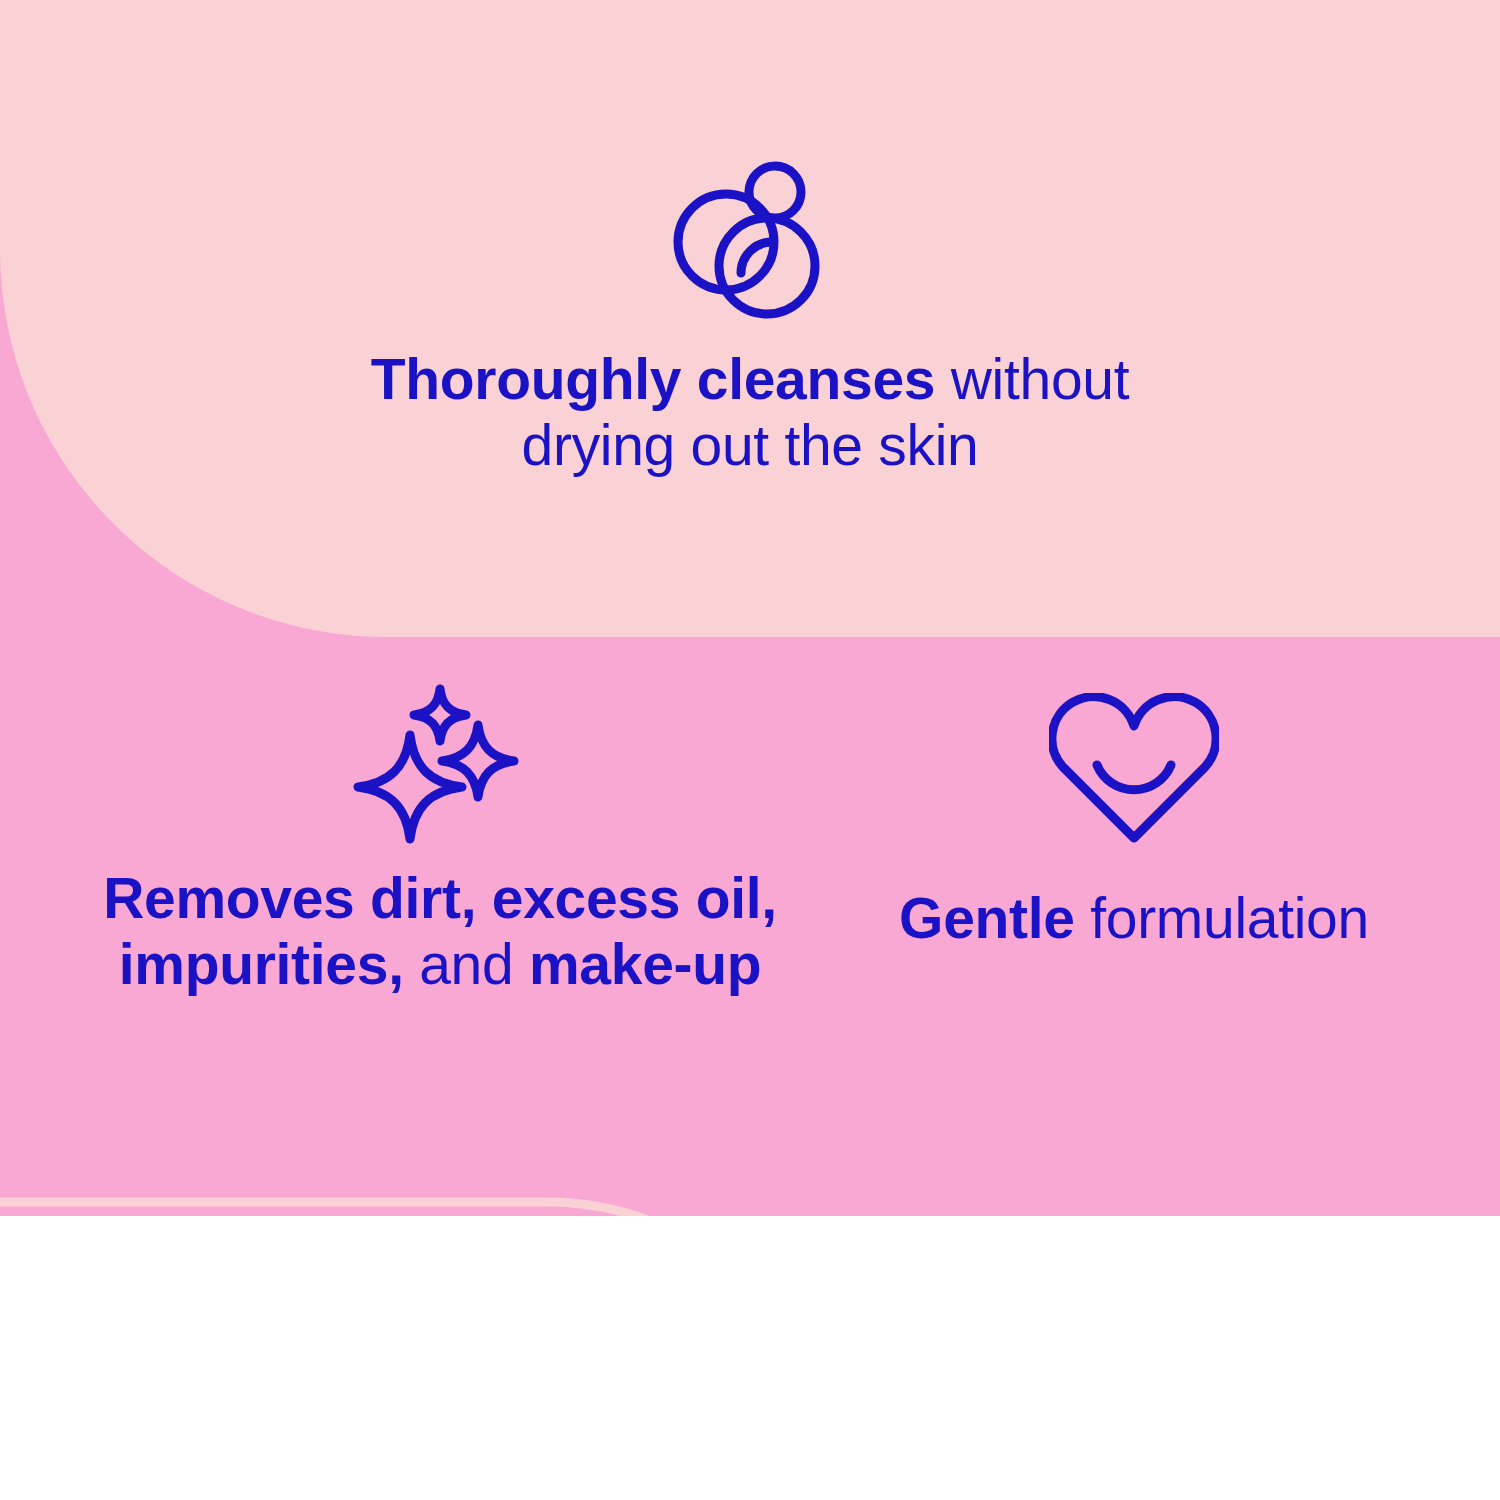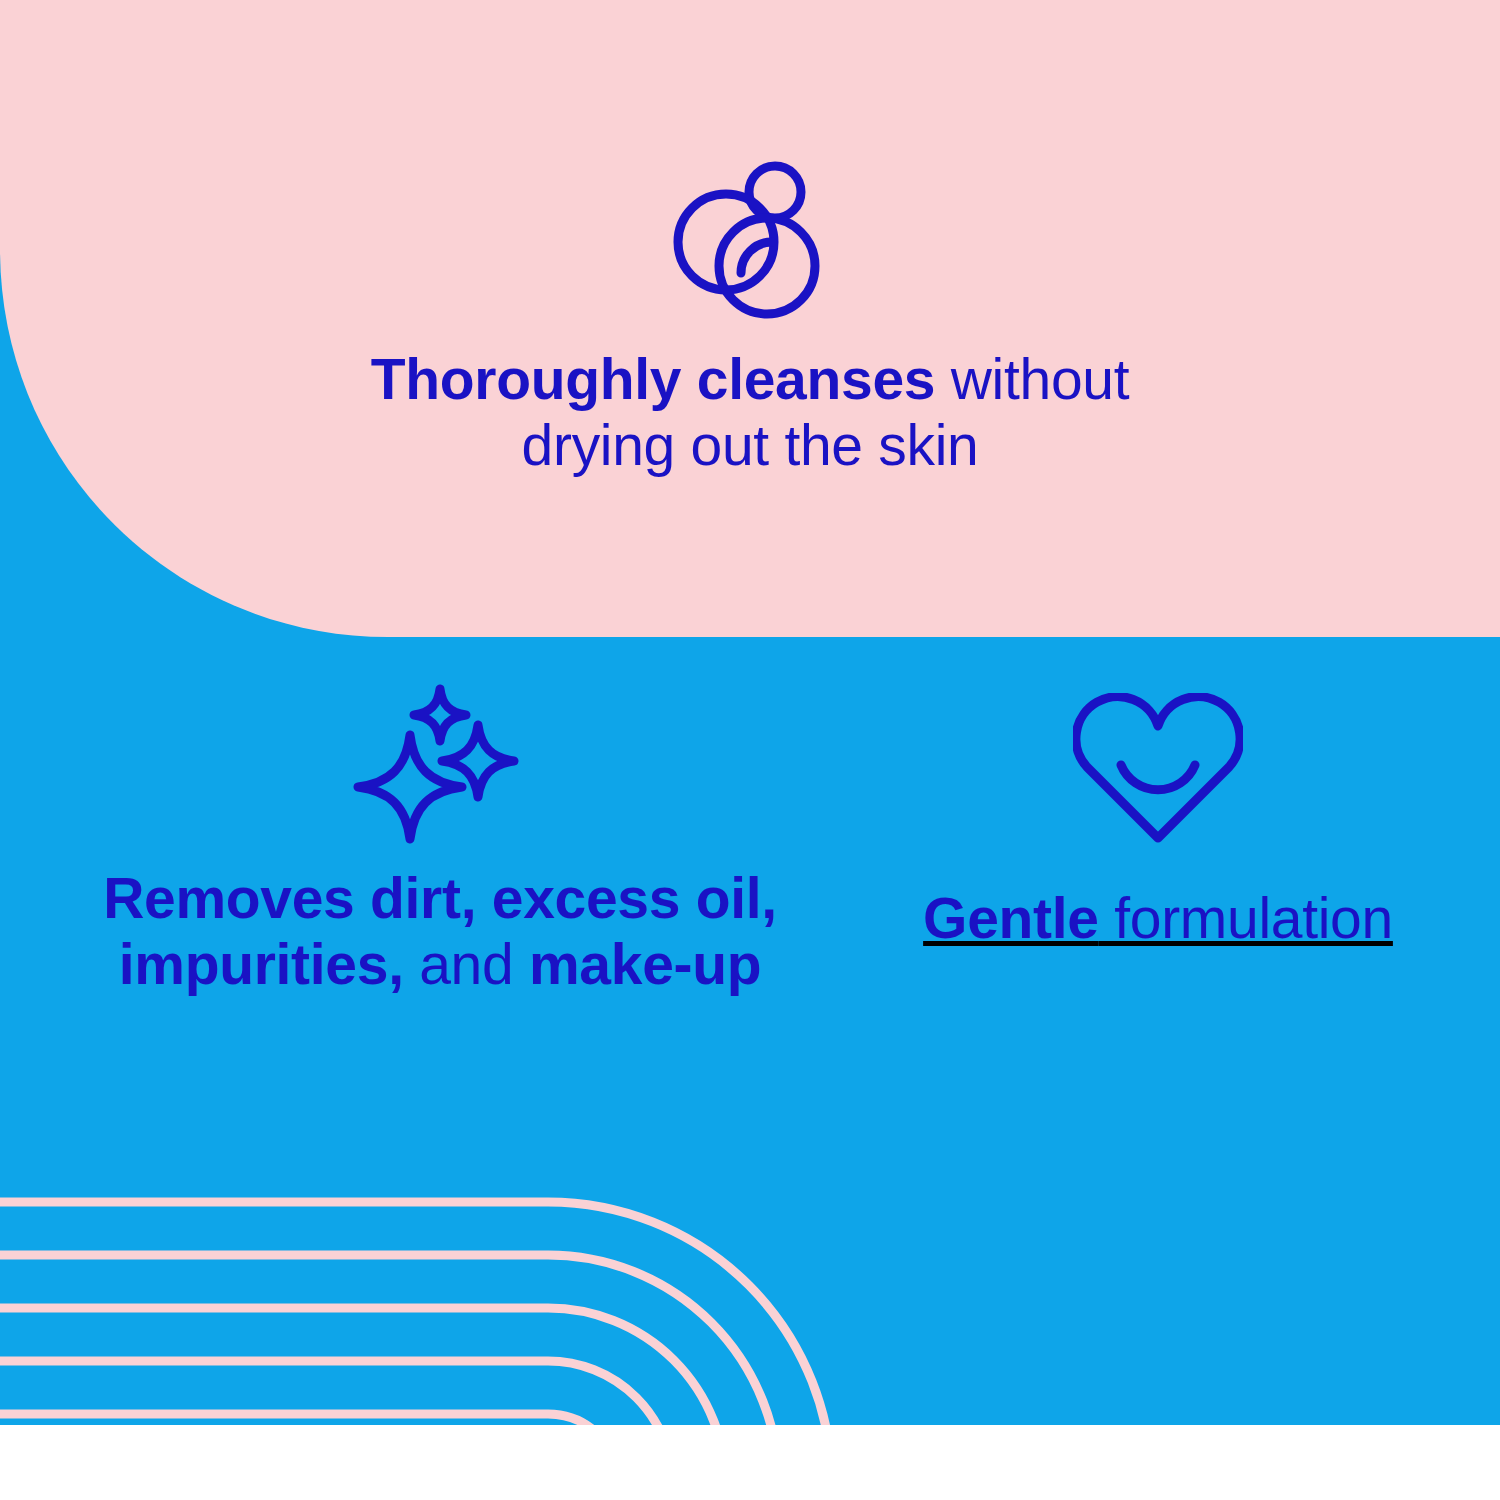--- a/index.html
+++ b/index.html
@@ -6,22 +6,22 @@
     margin: 0;
     padding: 0;
     background: #ffffff;
   }
   body {
     font-family: "Liberation Sans", sans-serif;
   }
   #canvas {
     position: relative;
     width: 1500px;
-    height: 1425px;
-    background: #0ea5e9;
+    height: 1216px;
+    background: #f9a8d4;
     overflow: hidden;
   }
 
   
   .pink-blob {
     position: absolute;
     left: 0;
     top: 0;
     width: 1500px;
     height: 637px;
@@ -77,24 +77,23 @@
   #feature-removes {
     left: 60px;
     top: 665px;
     width: 760px;
   }
   #feature-removes .icon-wrap { height: 180px; }
   #feature-removes .caption { margin-top: 20px; }
 
   
   #feature-gentle {
-    left: 848px;
+    left: 824px;
     top: 680px;
     width: 620px;
-    text-decoration: underline;
   }
   #feature-gentle .icon-wrap { height: 165px; }
   #feature-gentle .caption { margin-top: 40px; }
 
   .icon-svg { display: block; }
 </style>
 </head>
 <body>
 
 <div id="canvas">

